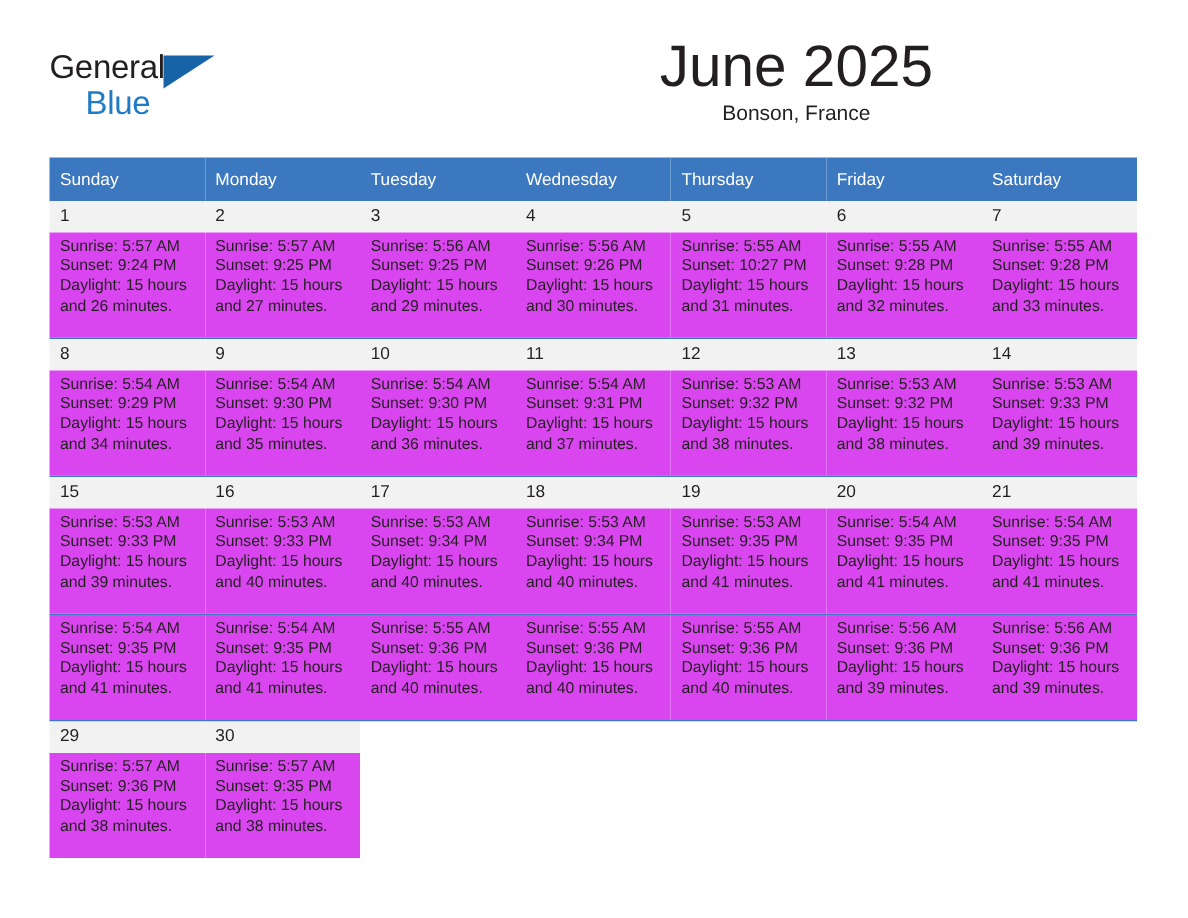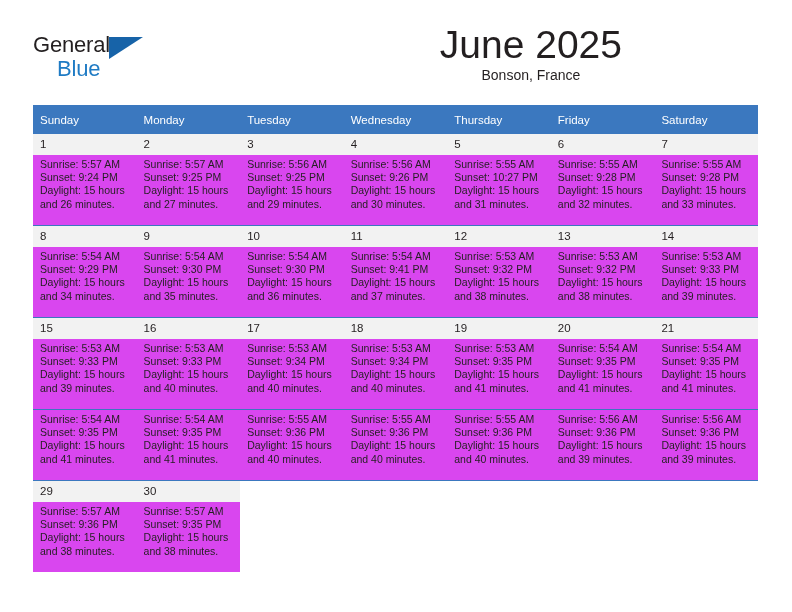--- a/index.html
+++ b/index.html
@@ -262,21 +262,21 @@
             <span class="line">and 35 minutes.</span>
           </td>
           <td>
             <span class="line">Sunrise: 5:54 AM</span>
             <span class="line">Sunset: 9:30 PM</span>
             <span class="line">Daylight: 15 hours</span>
             <span class="line">and 36 minutes.</span>
           </td>
           <td>
             <span class="line">Sunrise: 5:54 AM</span>
-            <span class="line">Sunset: 9:41 PM</span>
+            <span class="line">Sunset: 9:31 PM</span>
             <span class="line">Daylight: 15 hours</span>
             <span class="line">and 37 minutes.</span>
           </td>
           <td>
             <span class="line">Sunrise: 5:53 AM</span>
             <span class="line">Sunset: 9:32 PM</span>
             <span class="line">Daylight: 15 hours</span>
             <span class="line">and 38 minutes.</span>
           </td>
           <td>

